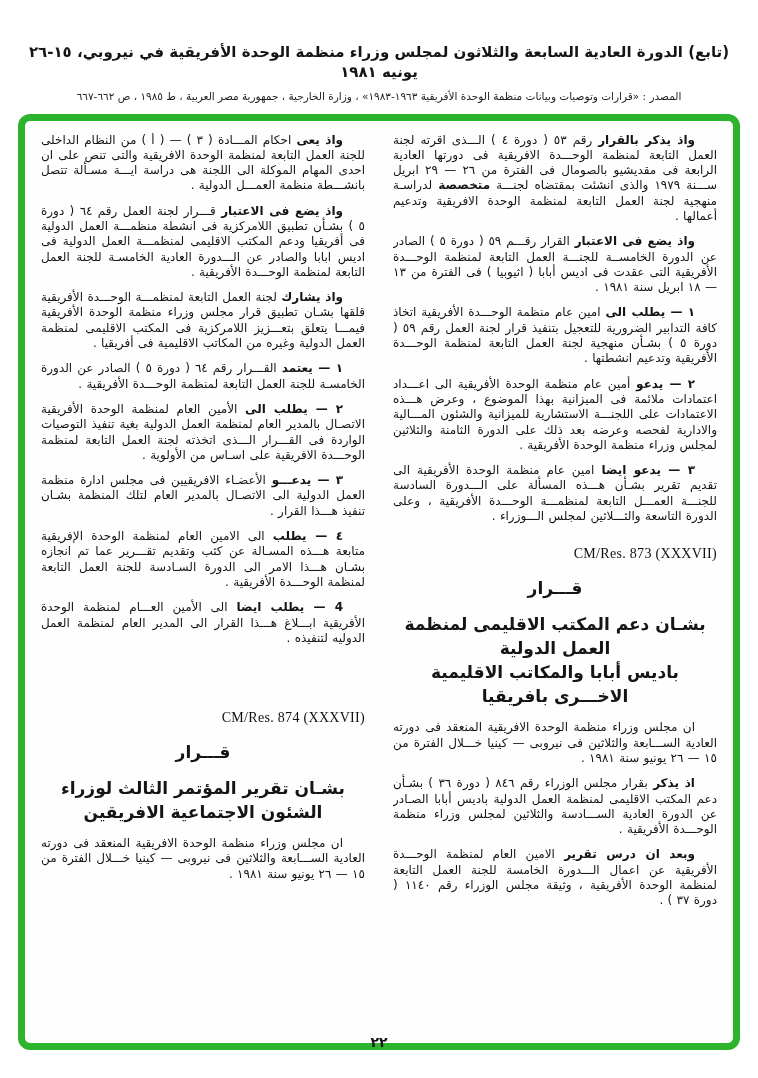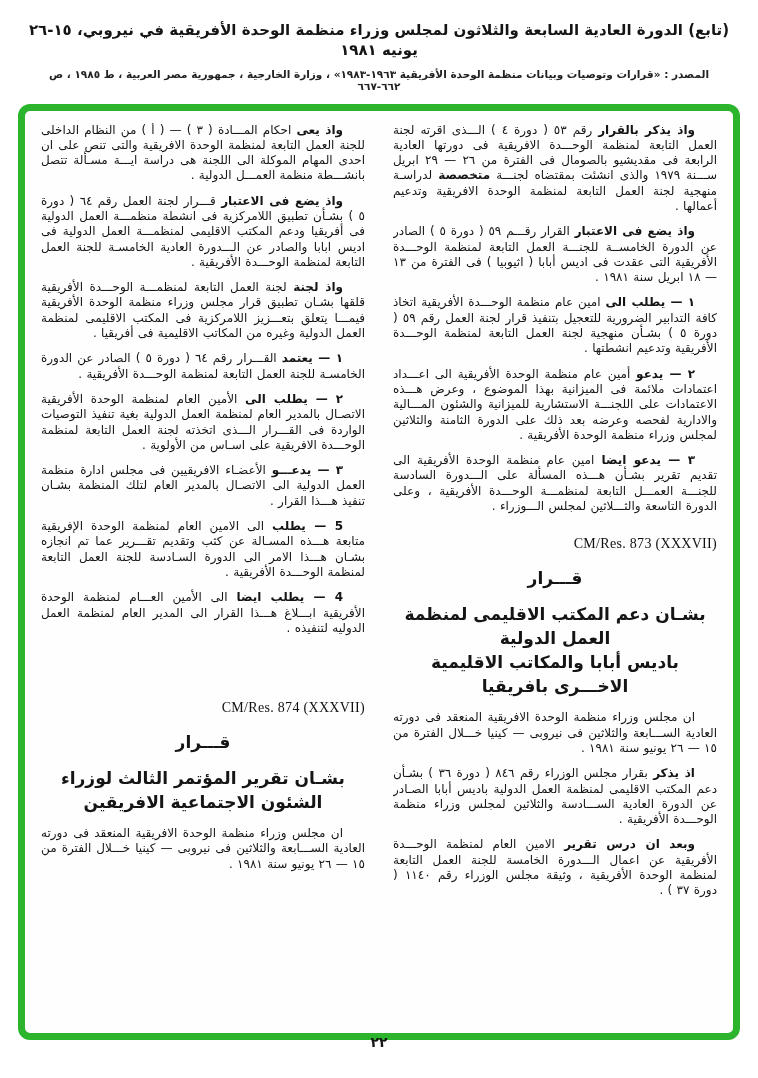--- a/index.html
+++ b/index.html
@@ -10,33 +10,33 @@
   body {
     width: 758px;
     height: 1078px;
     position: relative;
     overflow: hidden;
     font-family: "DejaVu Sans", sans-serif;
     color: #151515;
     direction: rtl;
   }
   .doc-header {
-    padding-top: 20px;
+    padding-top: 42px;
     text-align: center;
   }
   .doc-title {
     font-size: 15px;
     font-weight: bold;
     line-height: 1.35;
     padding: 0 20px;
   }
   .doc-source {
     margin-top: 7px;
     font-size: 10.5px;
-    font-weight: bold;
+    font-weight: normal;
     color: #222;
     padding: 0 28px;
   }
   .content-frame {
     box-sizing: border-box;
     width: 722px;
     height: 936px;
     margin: 12px auto 0 auto;
     border: 7px solid #2db42d;
     border-radius: 12px;
@@ -110,25 +110,25 @@
         <p class="latin-heading">CM/Res. 873 (XXXVII)</p>
         <p class="center-heading">قـــرار</p>
         <p class="center-heading">بشـان دعم المكتب الاقليمى لمنظمة العمل الدولية<br>باديس أبابا والمكاتب الاقليمية الاخـــرى بافريقيا</p>
         <p class="body-para"><span>ان مجلس وزراء منظمة الوحدة الافريقية المنعقد فى دورته العادية الســـابعة والثلاثين فى نيروبى — كينيا خـــلال الفترة من ١٥ — ٢٦ يونيو سنة ١٩٨١ .</span></p>
         <p class="body-para"><span class="bold">اذ يذكر</span><span> بقرار مجلس الوزراء رقم ٨٤٦ ( دورة ٣٦ ) بشـأن دعم المكتب الاقليمى لمنظمة العمل الدولية باديس أبابا الصـادر عن الدورة العادية الســـادسة والثلاثين لمجلس وزراء منظمة الوحـــدة الأفريقية .</span></p>
         <p class="body-para"><span class="bold">وبعد ان درس تقرير</span><span> الامين العام لمنظمة الوحـــدة الأفريقية عن اعمال الـــدورة الخامسة للجنة العمل التابعة لمنظمة الوحدة الأفريقية ، وثيقة مجلس الوزراء رقم ١١٤٠ ( دورة ٣٧ ) .</span></p>
       </div>
     <div class="col col-left" id="col-left">
         <p class="body-para"><span class="bold">واذ يعى</span><span> احكام المـــادة ( ٣ ) — ( أ ) من النظام الداخلى للجنة العمل التابعة لمنظمة الوحدة الافريقية والتى تنص على ان احدى المهام الموكلة الى اللجنة هى دراسة ايـــة مسـألة تتصل بانشـــطة منظمة العمـــل الدولية .</span></p>
         <p class="body-para"><span class="bold">واذ يضع فى الاعتبار</span><span> قـــرار لجنة العمل رقم ٦٤ ( دورة ٥ ) بشـأن تطبيق اللامركزية فى انشطة منظمـــة العمل الدولية فى أفريقيا ودعم المكتب الاقليمى لمنظمـــة العمل الدولية فى اديس ابابا والصادر عن الـــدورة العادية الخامسـة للجنة العمل التابعة لمنظمة الوحـــدة الأفريقية .</span></p>
-        <p class="body-para"><span class="bold">واذ لجنة</span><span> لجنة العمل التابعة لمنظمـــة الوحـــدة الأفريقية قلقها بشـان تطبيق قرار مجلس وزراء منظمة الوحدة الأفريقية فيمـــا يتعلق بتعـــزيز اللامركزية فى المكتب الاقليمى لمنظمة العمل الدولية وغيره من المكاتب الاقليمية فى أفريقيا .</span></p>
+        <p class="body-para"><span class="bold">واذ يشارك</span><span> لجنة العمل التابعة لمنظمـــة الوحـــدة الأفريقية قلقها بشـان تطبيق قرار مجلس وزراء منظمة الوحدة الأفريقية فيمـــا يتعلق بتعـــزيز اللامركزية فى المكتب الاقليمى لمنظمة العمل الدولية وغيره من المكاتب الاقليمية فى أفريقيا .</span></p>
         <p class="body-para"><span class="bold">١ — يعتمد</span><span> القـــرار رقم ٦٤ ( دورة ٥ ) الصادر عن الدورة الخامسـة للجنة العمل التابعة لمنظمة الوحـــدة الأفريقية .</span></p>
         <p class="body-para"><span class="bold">٢ — يطلب الى</span><span> الأمين العام لمنظمة الوحدة الأفريقية الاتصـال بالمدير العام لمنظمة العمل الدولية بغية تنفيذ التوصيات الواردة فى القـــرار الـــذى اتخذته لجنة العمل التابعة لمنظمة الوحـــدة الافريقية على اسـاس من الأولوية .</span></p>
         <p class="body-para"><span class="bold">٣ — يدعـــو</span><span> الأعضـاء الافريقيين فى مجلس ادارة منظمة العمل الدولية الى الاتصـال بالمدير العام لتلك المنظمة بشـان تنفيذ هـــذا القرار .</span></p>
-        <p class="body-para"><span class="bold">5 — يطلب</span><span> الى الامين العام لمنظمة الوحدة الإفريقية متابعة هـــذه المسـالة عن كثب وتقديم تقـــرير عما تم انجازه بشـان هـــذا الامر الى الدورة السـادسة للجنة العمل التابعة لمنظمة الوحـــدة الأفريقية .</span></p>
+        <p class="body-para"><span class="bold">٤ — يطلب</span><span> الى الامين العام لمنظمة الوحدة الإفريقية متابعة هـــذه المسـالة عن كثب وتقديم تقـــرير عما تم انجازه بشـان هـــذا الامر الى الدورة السـادسة للجنة العمل التابعة لمنظمة الوحـــدة الأفريقية .</span></p>
         <p class="body-para"><span class="bold">4 — يطلب ايضا</span><span> الى الأمين العـــام لمنظمة الوحدة الأفريقية ابـــلاغ هـــذا القرار الى المدير العام لمنظمة العمل الدوليه لتنفيذه .</span></p>
         <p class="latin-heading">CM/Res. 874 (XXXVII)</p>
         <p class="center-heading">قـــرار</p>
         <p class="center-heading">بشـان تقرير المؤتمر الثالث لوزراء<br>الشئون الاجتماعية الافريقين</p>
         <p class="body-para"><span>ان مجلس وزراء منظمة الوحدة الافريقية المنعقد فى دورته العادية الســـابعة والثلاثين فى نيروبى — كينيا خـــلال الفترة من ١٥ — ٢٦ يونيو سنة ١٩٨١ .</span></p>
       </div>
   </div>
 </main>
 
 <div class="page-number">٢٢</div>

